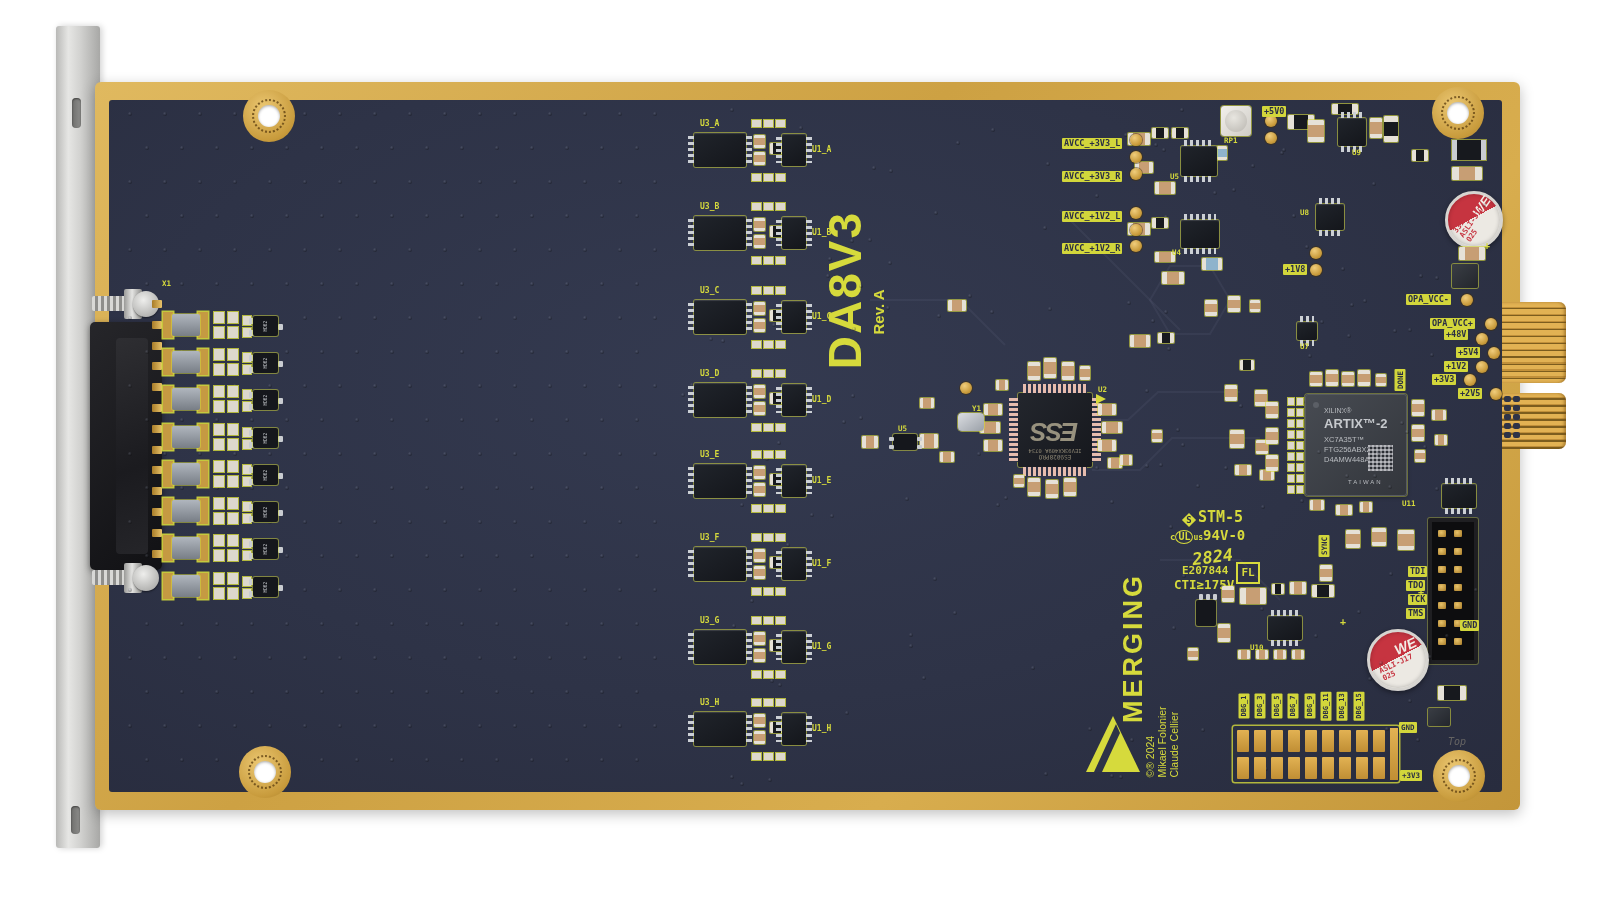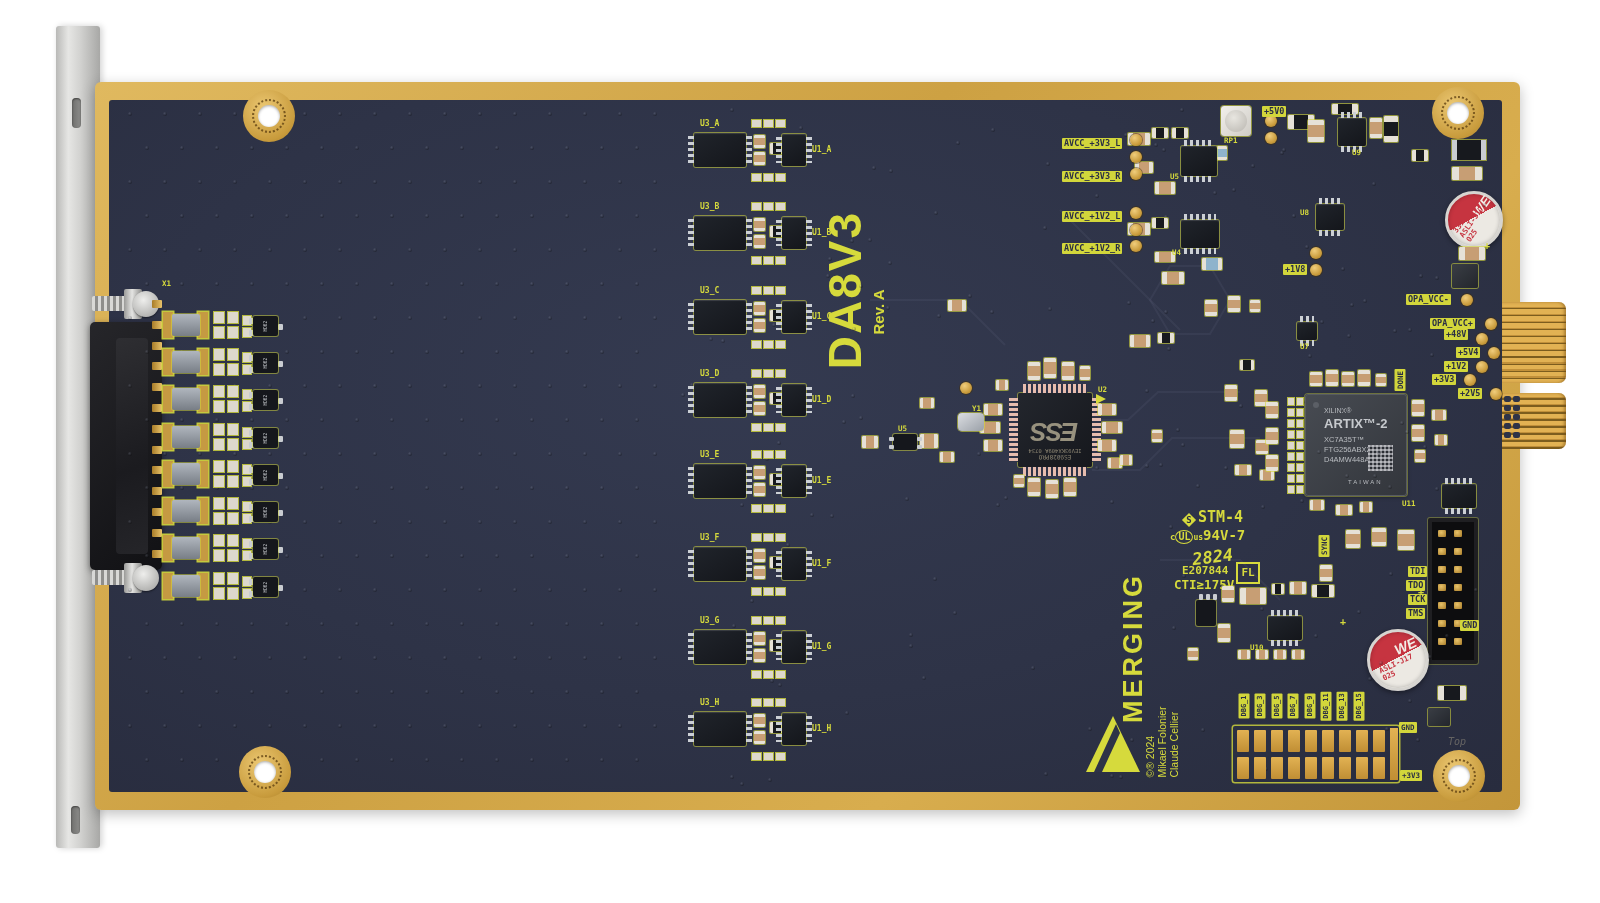--- a/index.html
+++ b/index.html
@@ -148,23 +148,23 @@
     <polygon points="27,2 54,58 0,58" fill="#d6da3c"></polygon>
     <polygon points="30,10 34,19 16,58 8,58" fill="#2e3347"></polygon>
   </svg>
   <div class="abs skt" style="left:1162px;top:742px;font-family:'Liberation Sans',sans-serif;font-size:10.5px;font-weight:normal;line-height:12px;transform:translate(-50%,-50%) rotate(-90deg);text-align:left;">
     <div>©® 2024</div>
     <div>Mikael Folonier</div>
     <div>Claude Cellier</div>
   </div>
 
   <div class="abs" style="left:1150px;top:508px;width:130px;">
-    <div class="skt" style="font-size:15px;margin-left:34px;"><span class="diam"><b>S</b></span><span>STM-4</span></div>
+    <div class="skt" style="font-size:15px;margin-left:34px;"><span class="diam"><b>S</b></span><span>STM-5</span></div>
     <div class="skt" style="font-size:13px;margin-left:20px;margin-top:1px;">
-      <span style="font-size:9px;">c</span><span class="ulmark">UL</span><span style="font-size:8px;">us</span><span style="font-size:14px;">94V-7</span>
+      <span style="font-size:9px;">c</span><span class="ulmark">UL</span><span style="font-size:8px;">us</span><span style="font-size:14px;">94V-0</span>
     </div>
     <div class="skt" style="font-size:17px;font-style:italic;margin-left:42px;transform:rotate(-7deg);">2824</div>
     <div class="skt" style="font-size:11px;margin-left:32px;">E207844</div>
     <div class="skt" style="font-size:12.5px;margin-left:24px;">CTI≥175V</div>
     <div class="abs flbox" style="left:86px;top:54px;width:20px;height:18px;font-size:11px;line-height:18px;">FL</div>
   </div>
 
   <div class="abs" style="left:1448px;top:736px;color:rgba(190,180,150,.4);font-size:10px;font-style:italic;">Top</div>
 <div class="abs " style="left: 0px; top: 0px; width: 0px; height: 0px;">
       <div class="abs vdot" style="left: 128px; top: 112px; width: 4px; height: 4px;"></div>

